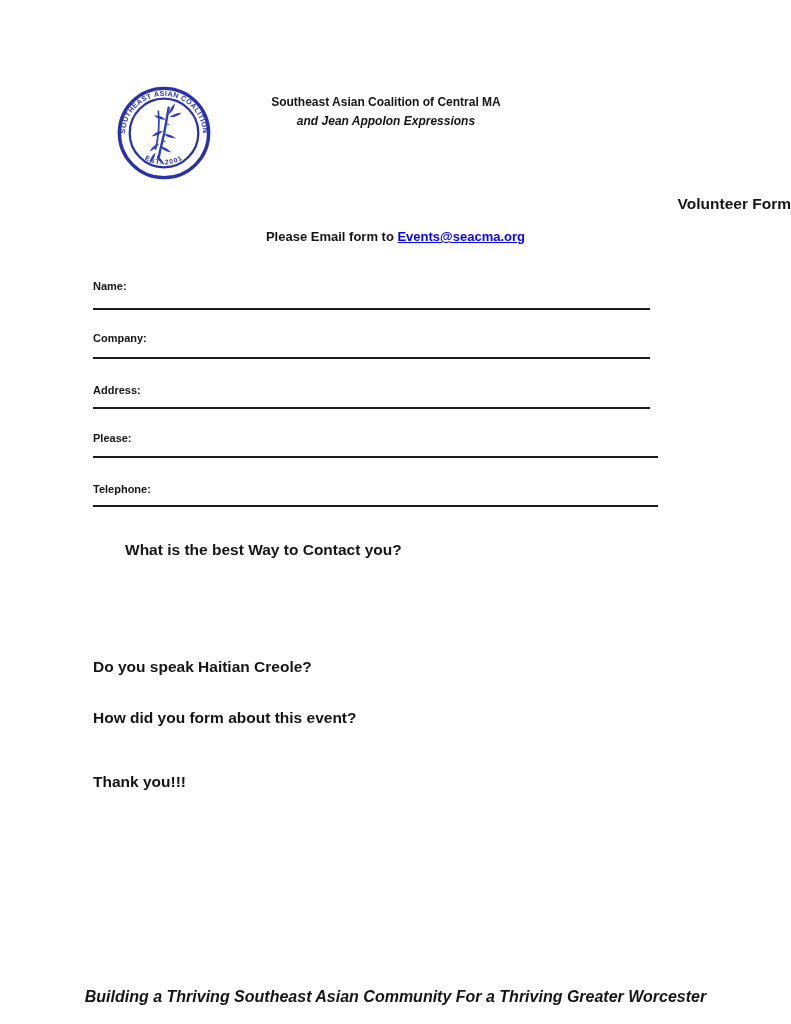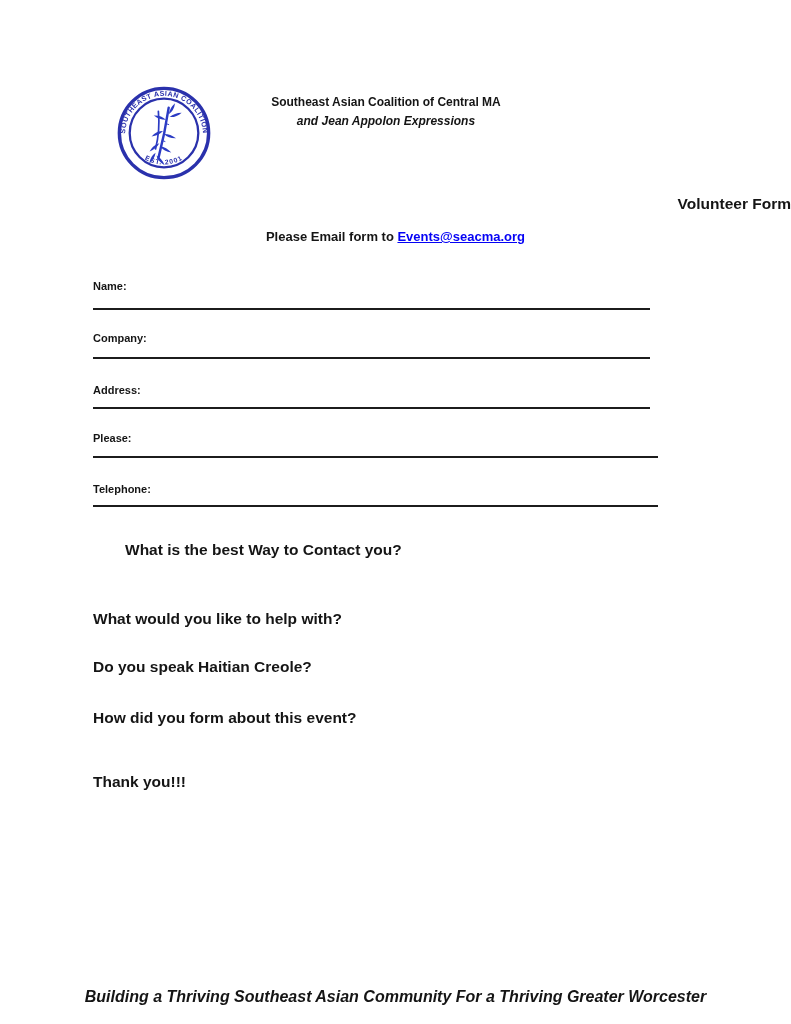--- a/index.html
+++ b/index.html
@@ -194,21 +194,20 @@
     <span class="field-label">Please:</span>
   </div>
   <div class="write-line w-long" style="top:456px;"></div>
 
   <div class="field" style="top:479px;">
     <span class="field-label">Telephone:</span>
   </div>
   <div class="write-line w-long" style="top:505px;"></div>
 
   <div class="question" style="top:541px;margin-left:32px;">What is the best Way to Contact you?</div>
-  <div class="question" style="top:610px;">What would you like to help with?</div>
   <div class="question" style="top:658px;">Do you speak Haitian Creole?</div>
   <div class="question" style="top:709px;">How did you form about this event?</div>
 
   <div class="question" style="top:773px;">Thank you!!!</div>
 
   <div class="footer-tagline">Building a Thriving Southeast Asian Community For a Thriving Greater Worcester</div>
 
 </div>
 
 </body></html>

